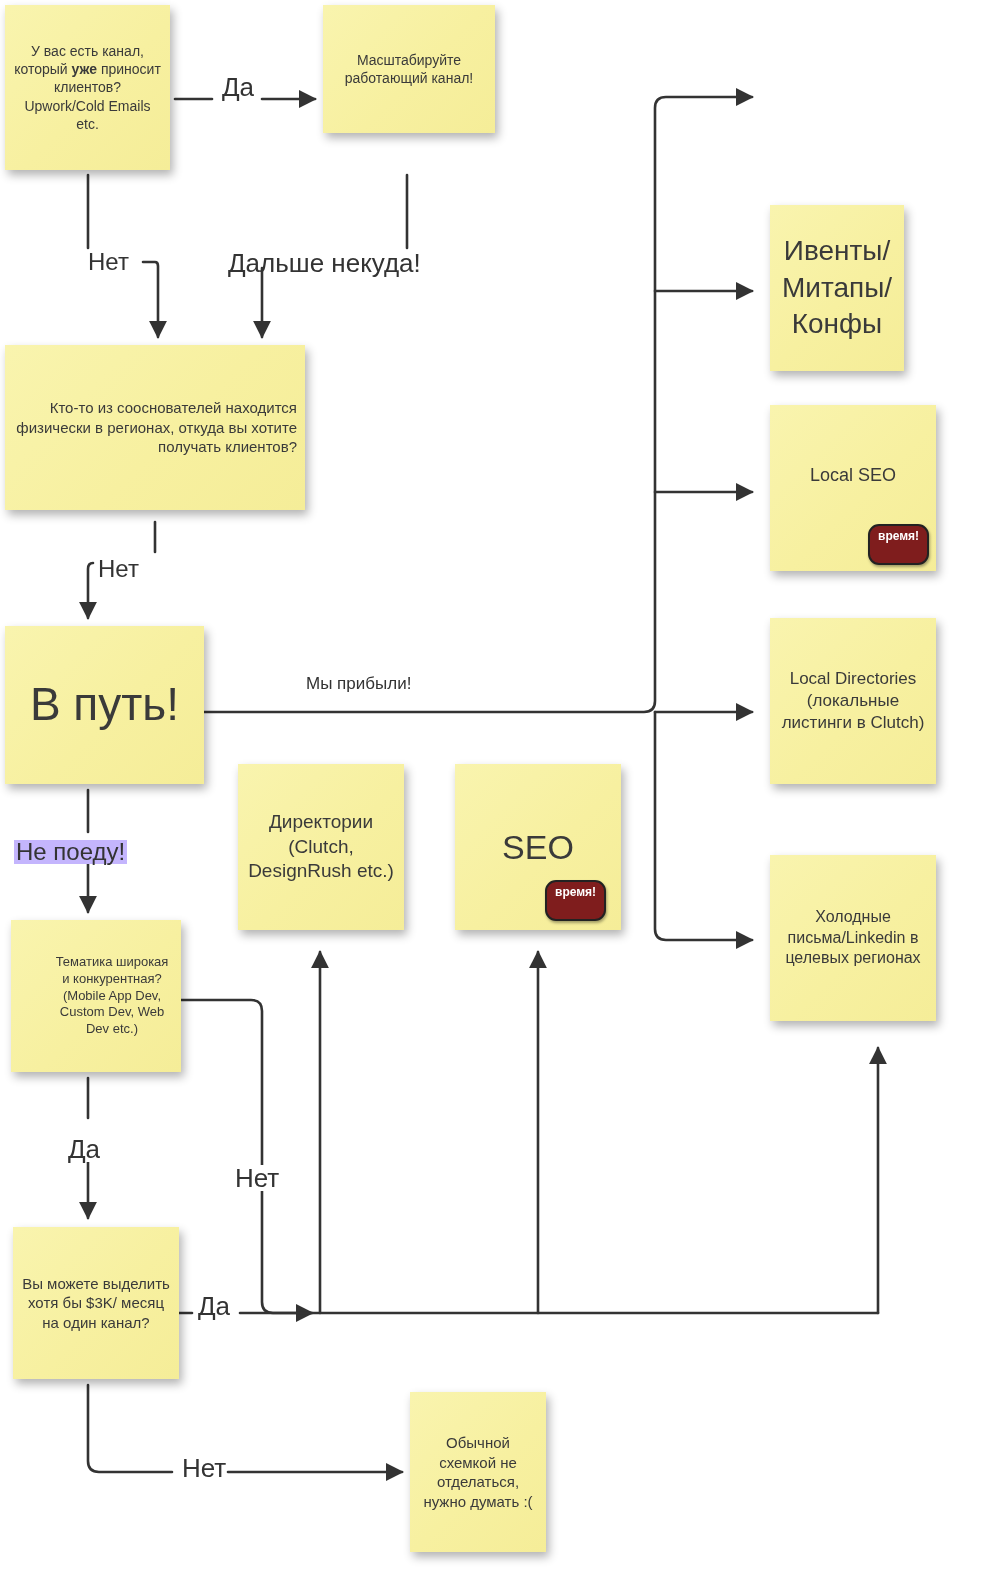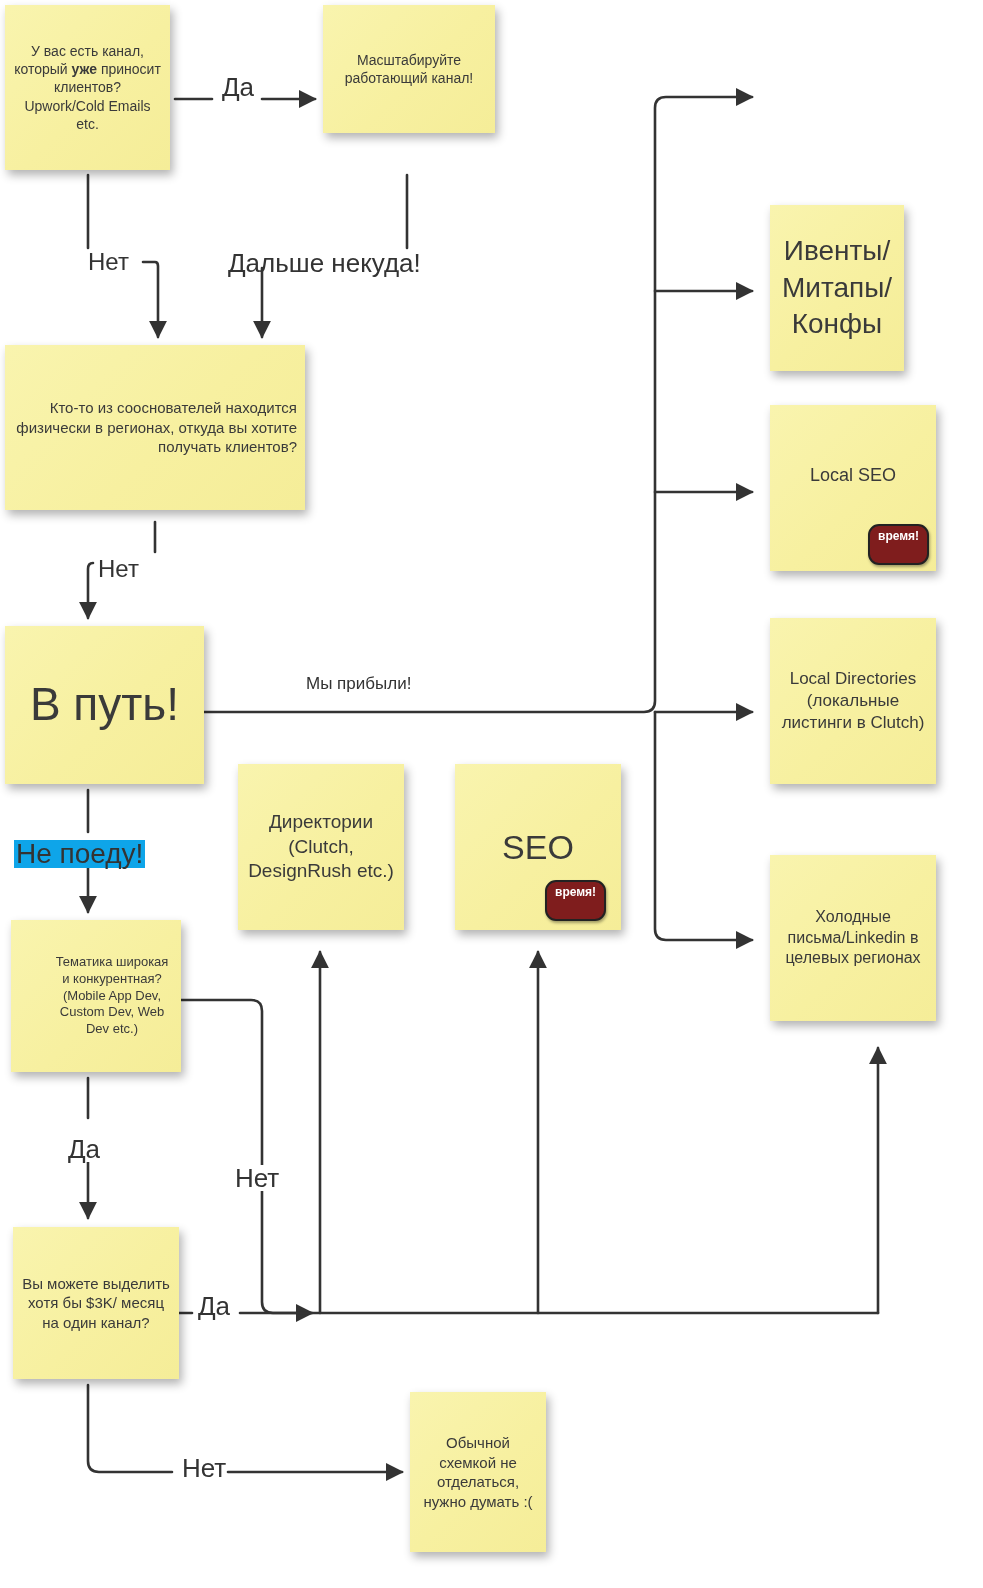--- a/index.html
+++ b/index.html
@@ -176,19 +176,19 @@
   </div>
 
   <div class="badge" style="left:868px;top:524px;">время!</div>
   <div class="badge" style="left:545px;top:880px;">время!</div>
 
   <div class="edge-label" style="left:222px;top:74px;font-size:26px;">Да</div>
   <div class="edge-label" style="left:88px;top:250px;font-size:24px;">Нет</div>
   <div class="edge-label" style="left:228px;top:250px;font-size:26px;">Дальше некуда!</div>
   <div class="edge-label" style="left:98px;top:557px;font-size:24px;">Нет</div>
   <div class="edge-label" style="left:306px;top:675px;font-size:17px;">Мы прибыли!</div>
-  <div class="edge-label" style="left:14px;top:840px;font-size:28px;background:#0ea5e9;padding:0 2px;">Не поеду!</div>
+  <div class="edge-label" style="left:14px;top:840px;font-size:24px;background:#c4b5fd;padding:0 2px;">Не поеду!</div>
   <div class="edge-label" style="left:65px;top:1136px;font-size:26px;background:#ffffff;padding:0 3px;">Да</div>
   <div class="edge-label" style="left:232px;top:1165px;font-size:26px;background:#ffffff;padding:0 3px;">Нет</div>
   <div class="edge-label" style="left:198px;top:1293px;font-size:26px;">Да</div>
   <div class="edge-label" style="left:182px;top:1455px;font-size:26px;">Нет</div>
 
 </div>
 
 </body></html>

